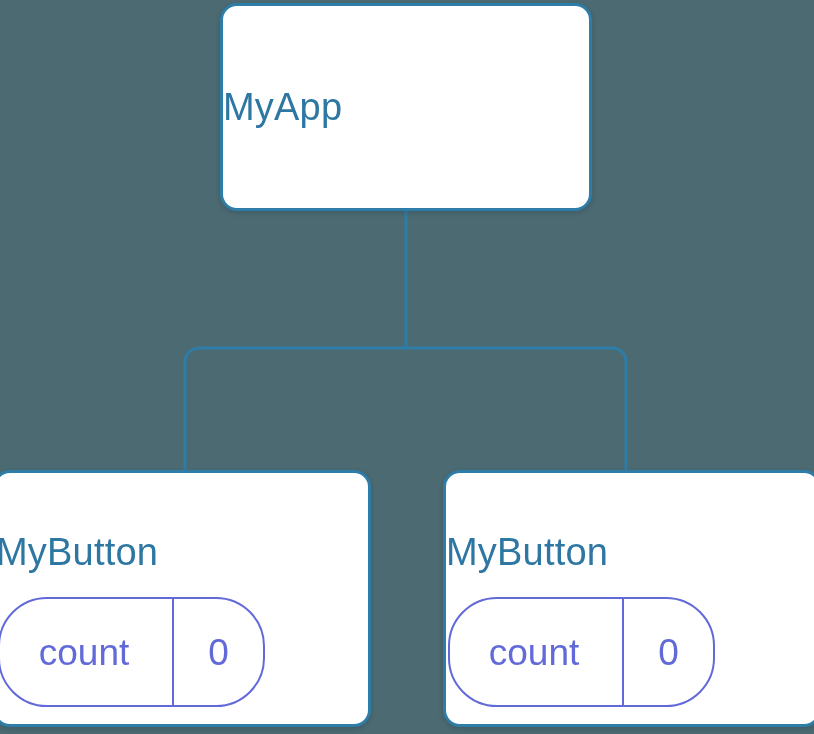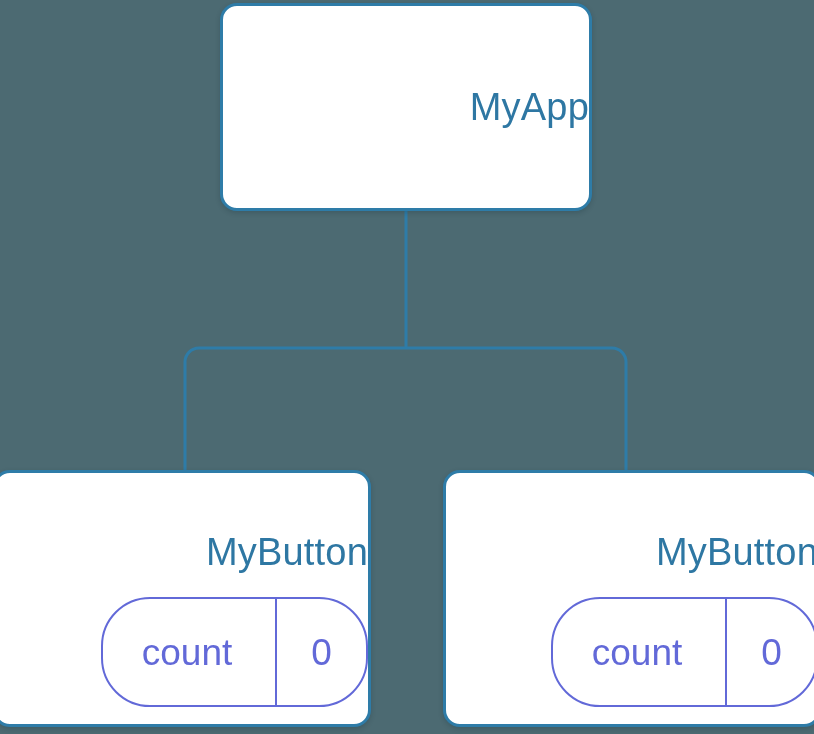--- a/index.html
+++ b/index.html
@@ -33,21 +33,21 @@
   
   .node {
     position: absolute;
     box-sizing: border-box;
     background: #ffffff;
     border: 3px solid #2e7ca8;
     border-radius: 17px;
     box-shadow: 0 2px 5px rgba(20, 40, 50, 0.22);
     display: flex;
     flex-direction: column;
-    align-items: flex-end;
+    align-items: flex-start;
   }
 
   .node-title {
     color: #2e77a3;
     font-size: 38px;
     line-height: 1;
     letter-spacing: 0.2px;
     white-space: nowrap;
     font-weight: 400;
   }

